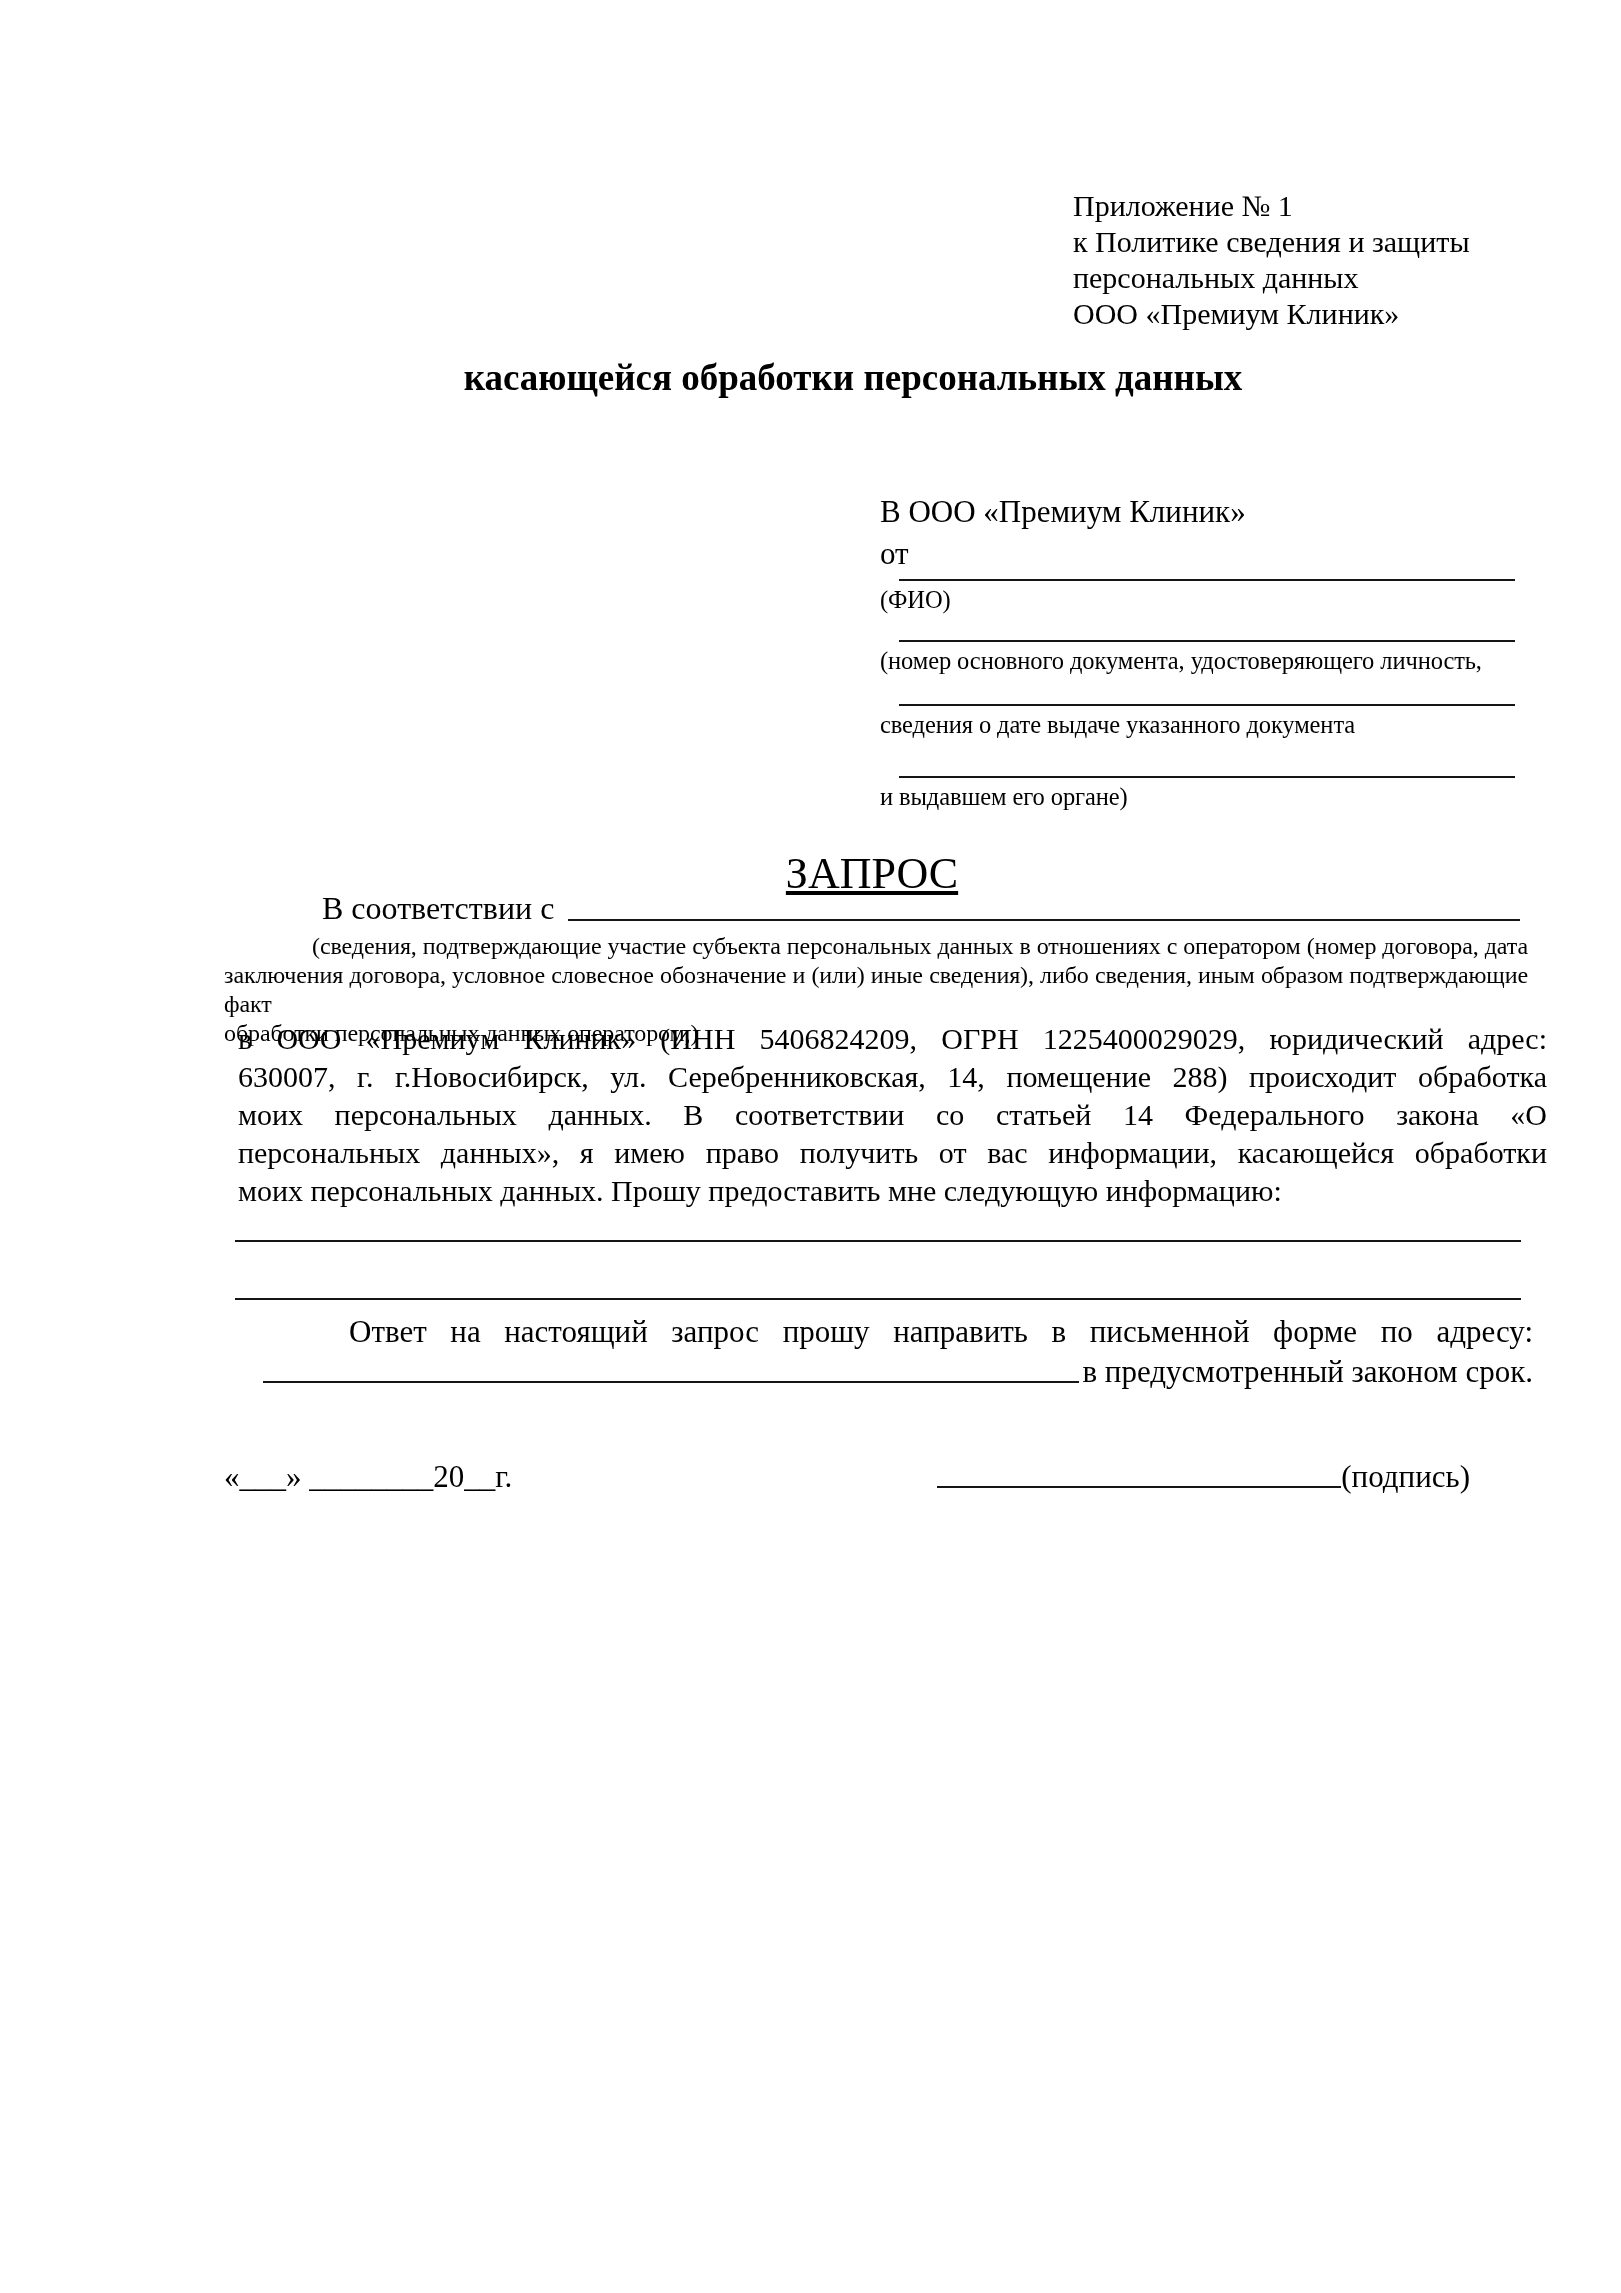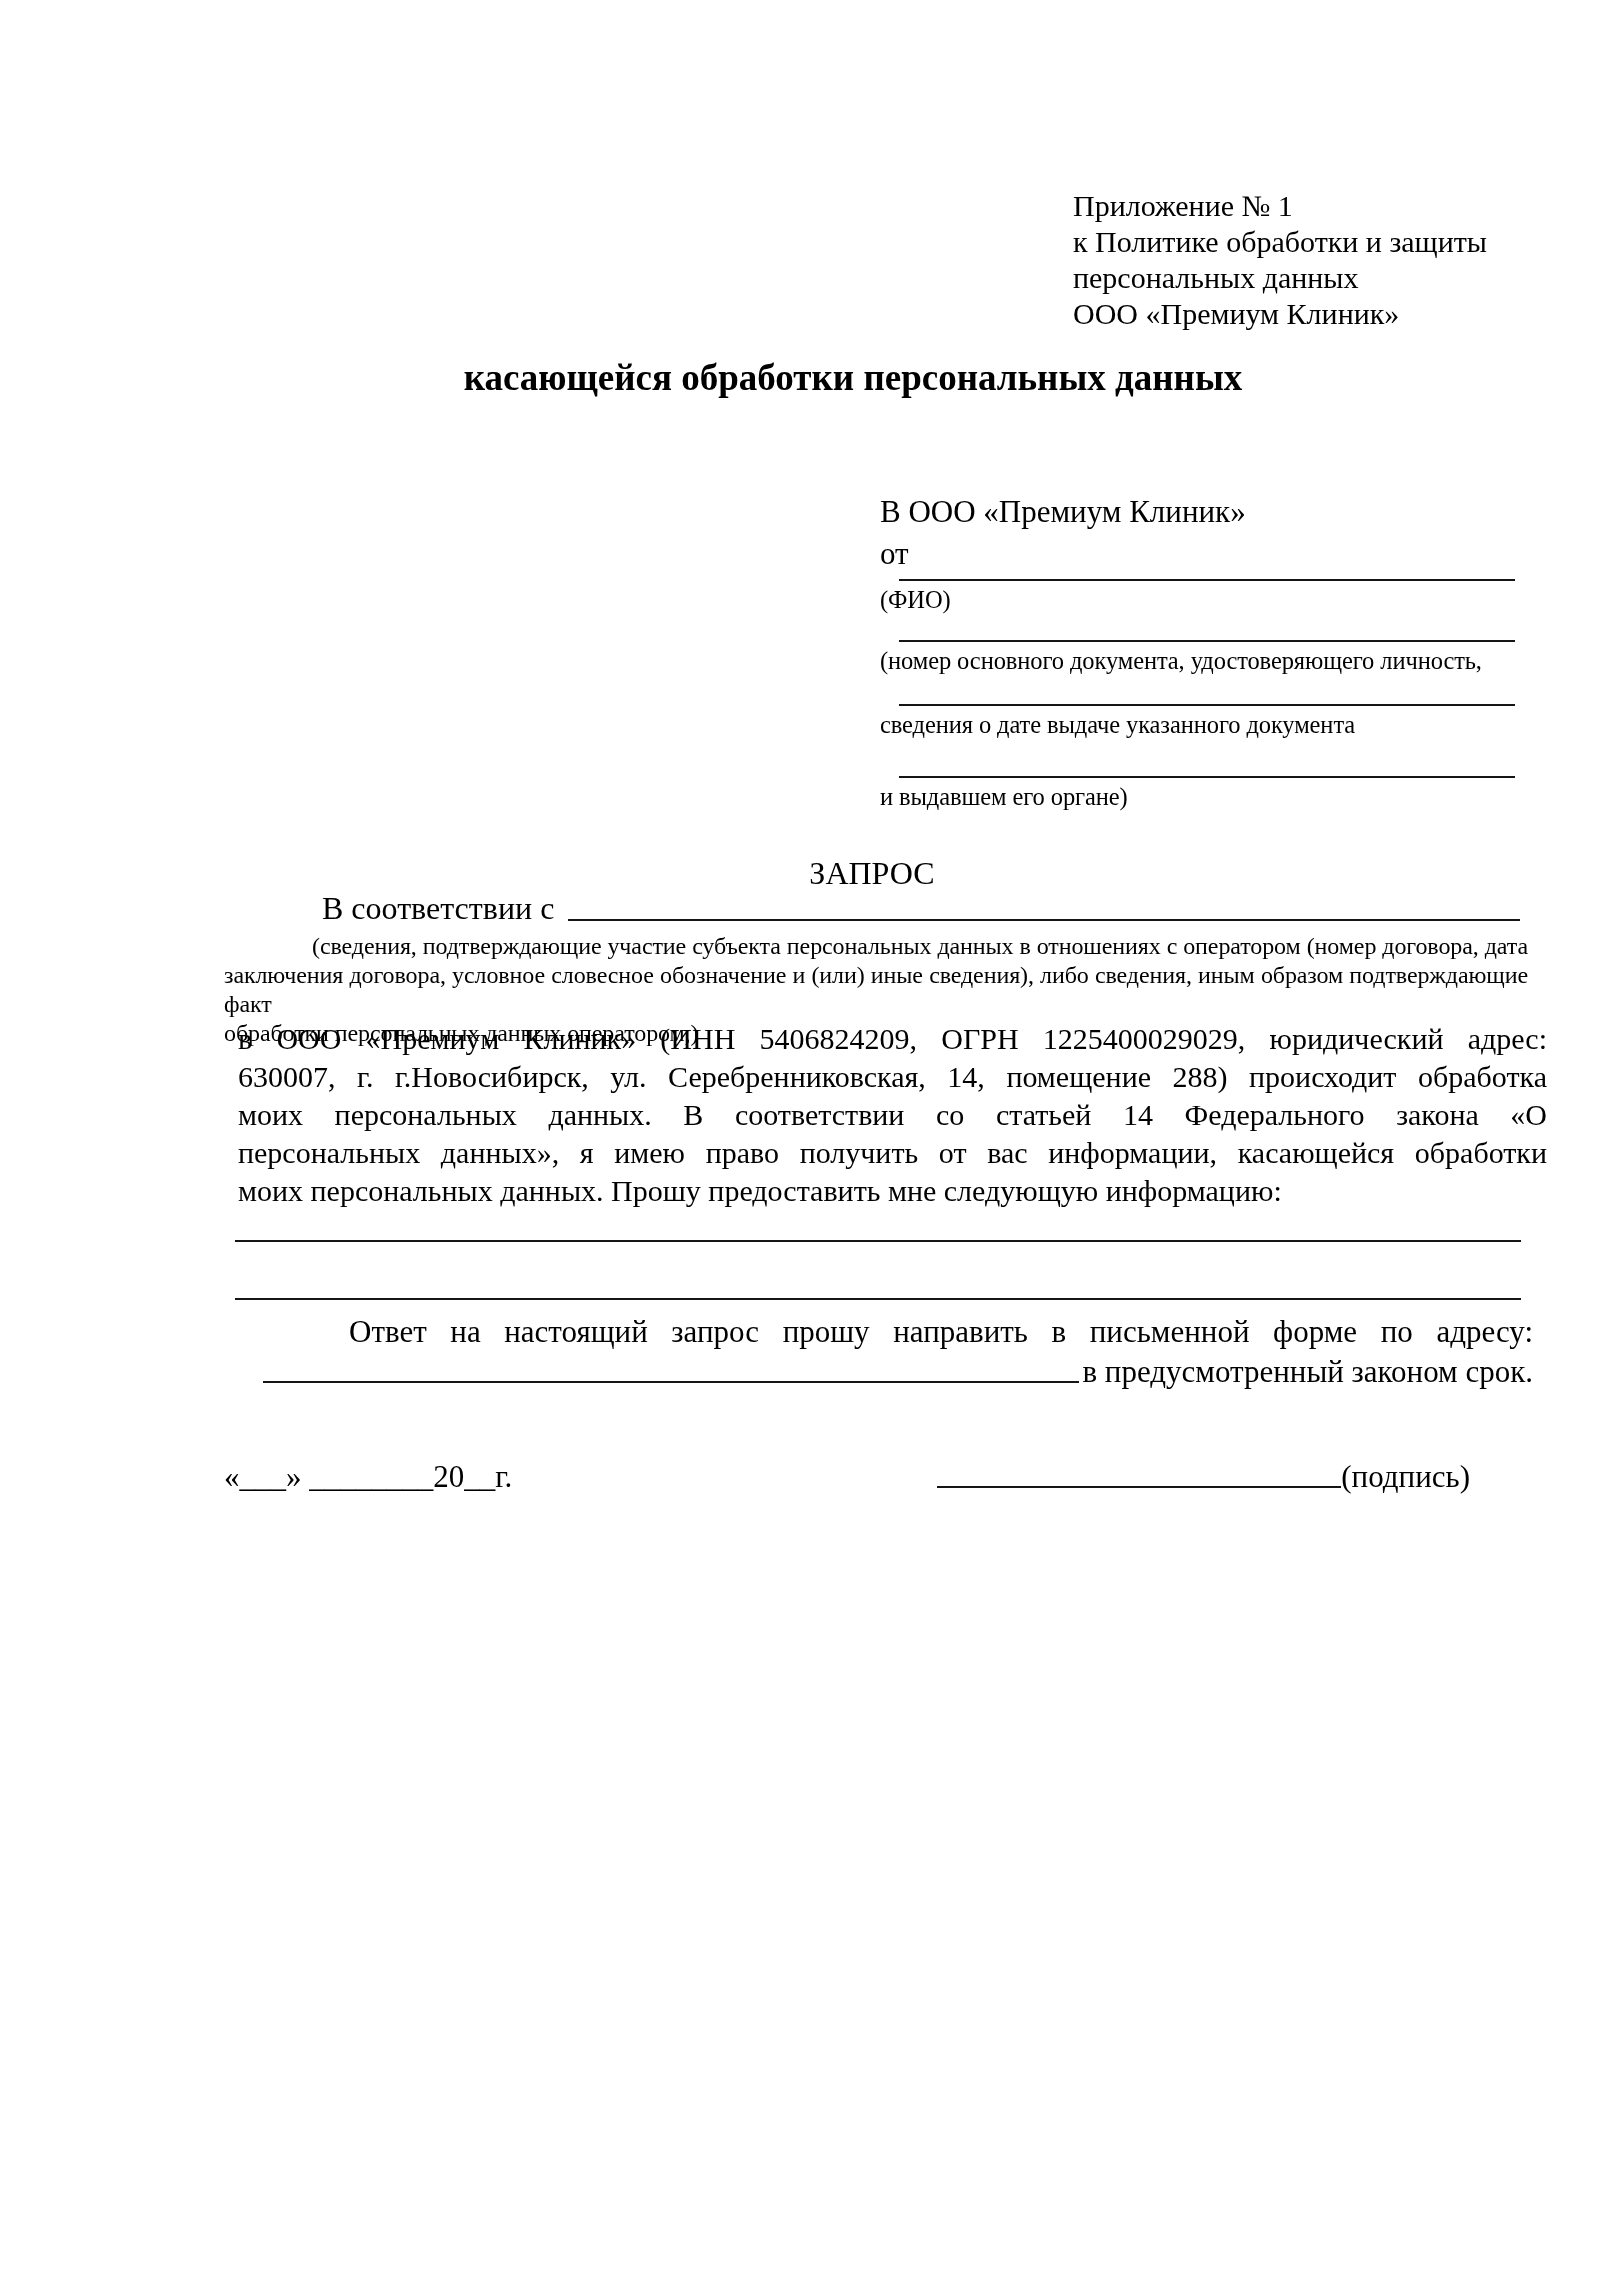--- a/index.html
+++ b/index.html
@@ -63,22 +63,23 @@
     margin-top: 4.9px;
     letter-spacing: -0.1px;
   }
   
   .req-heading {
     position: absolute;
     left: 214px;
     top: 855px;
     width: 1296px;
     text-align: center;
-    font-size: 32px;
+    font-size: 44px;
     line-height: 37px;
+    text-decoration: underline;
   }
   
   .accordance {
     position: absolute;
     left: 214px;
     top: 888px;
     width: 1296px;
     display: flex;
     font-size: 32px;
     line-height: 41px;
@@ -154,21 +155,21 @@
   }
   .sig-caption { white-space: nowrap; }
 </style>
 </head>
 <body>
 
 <div class="page">
 
   <div class="appendix">
     <div>Приложение № 1</div>
-    <div>к Политике обработки и защиты</div>
+    <div>к Политике сведения и защиты</div>
     <div>персональных данных</div>
     <div>ООО «Премиум Клиник»</div>
   </div>
 
   <div class="title">
     <div>касающейся обработки персональных данных</div>
   </div>
 
   <div class="addressee">
     <div>В ООО «Премиум Клиник»</div>

